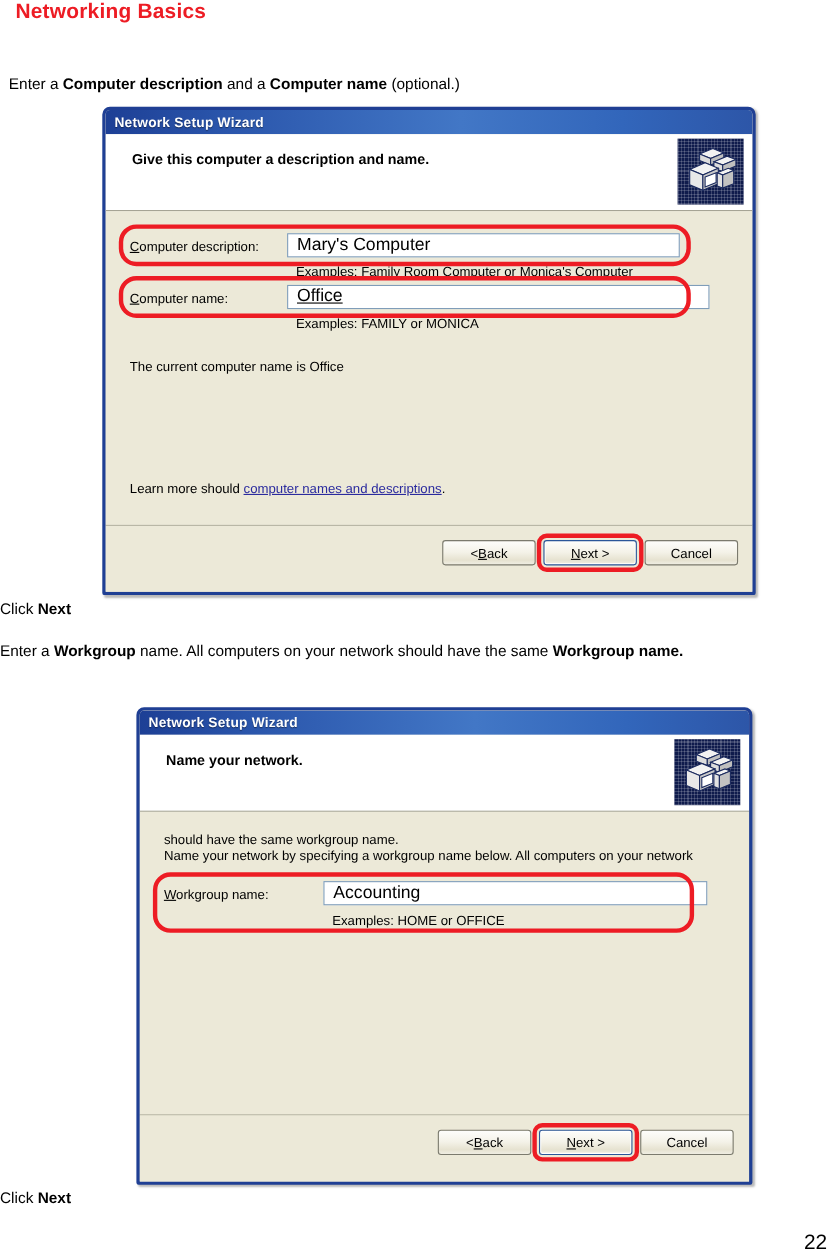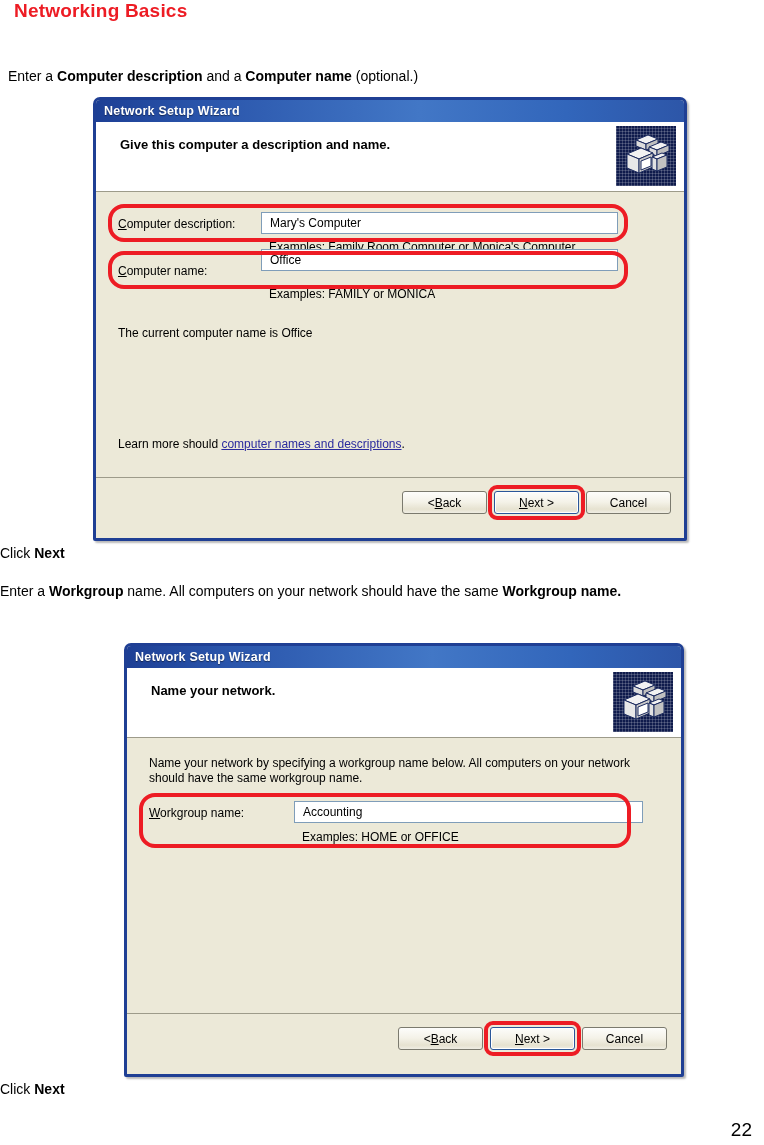--- a/index.html
+++ b/index.html
@@ -130,21 +130,21 @@
     color: #000;
     white-space: nowrap;
   }
   .field-label u { text-decoration: underline; }
 
   .textbox {
     position: absolute;
     box-sizing: border-box;
     background: #ffffff;
     border: 1px solid #7f9db9;
-    font-size: 12px;
+    font-size: 16px;
     color: #000;
     padding-left: 8px;
     display: flex;
     align-items: center;
   }
 
   .hint {
     position: absolute;
     font-size: 12px;
     color: #000;
@@ -244,21 +244,21 @@
   <div class="body-area">
 
     <div class="field-label" style="left:22px; top:25px;"><u>C</u><span>omputer description:</span></div>
     <div class="textbox" style="left:165px; top:20px; width:357px; height:22px;">
         <span>Mary's Computer</span>
       </div>
     <div class="hint" style="left:173px; top:48px;">Examples: Family Room Computer or Monica's Computer</div>
     <div class="ring" style="left:12px; top:12px; width:520px; height:38px;"></div>
 
     <div class="field-label" style="left:22px; top:72px;"><u>C</u><span>o</span><span>mputer name:</span></div>
-    <div class="textbox" style="left:165px; top:57px; width:357px; height:22px;">
+    <div class="textbox" style="left:165px; top:67px; width:384px; height:22px;text-decoration:underline;">
         <span>Office</span>
       </div>
     <div class="hint" style="left:173px; top:95px;">Examples: FAMILY or MONICA</div>
     <div class="ring" style="left:12px; top:59px; width:520px; height:38px;"></div>
 
     <div class="static-text" style="left:22px; top:122px;margin-top:12px;">The current computer name is Office</div>
 
     <div class="learn-more" style="left:22px; top:245px;"><span>Learn more should </span><a href="#">computer names and descriptions</a><span>.</span></div>
   </div>
 
@@ -308,22 +308,22 @@
           <path d="M36 31 L36 43 L41 45 L41 33 Z" fill="#e2e2e2"></path>
           <path d="M41 33 L51 29 L51 41 L41 45 Z" fill="#c2c2c2"></path>
         </g>
       </svg>
     </div>
   </div>
 
   <div class="body-area">
 
     <div class="static-text" style="left:22px; top:18px; width:500px; line-height:15px;">
+      <div>should have the same workgroup name.</div>
       <div>Name your network by specifying a workgroup name below. All computers on your network</div>
-      <div>should have the same workgroup name.</div>
     </div>
 
     <div class="field-label" style="left:22px; top:68px;"><u>W</u><span>orkgroup name:</span></div>
     <div class="textbox" style="left:167px; top:63px; width:349px; height:22px;">
         <span>Accounting</span>
       </div>
     <div class="hint" style="left:175px; top:92px;">Examples: HOME or OFFICE</div>
     <div class="ring" style="left:12px; top:55px; width:492px; height:55px;"></div>
   </div>
 

